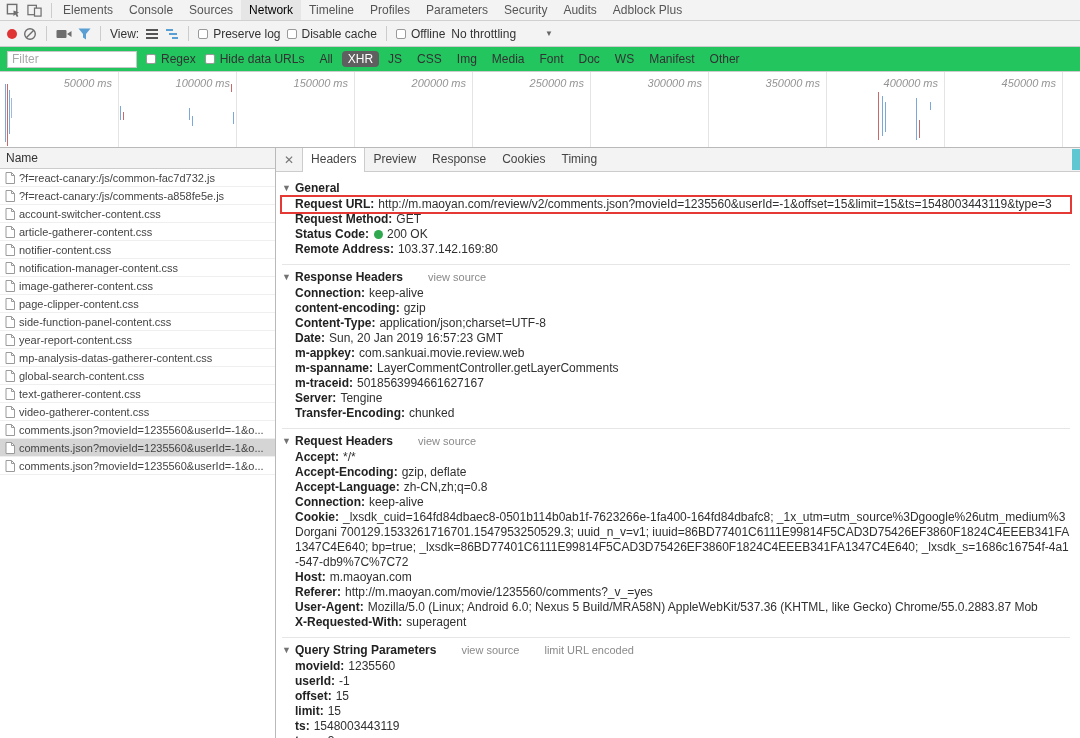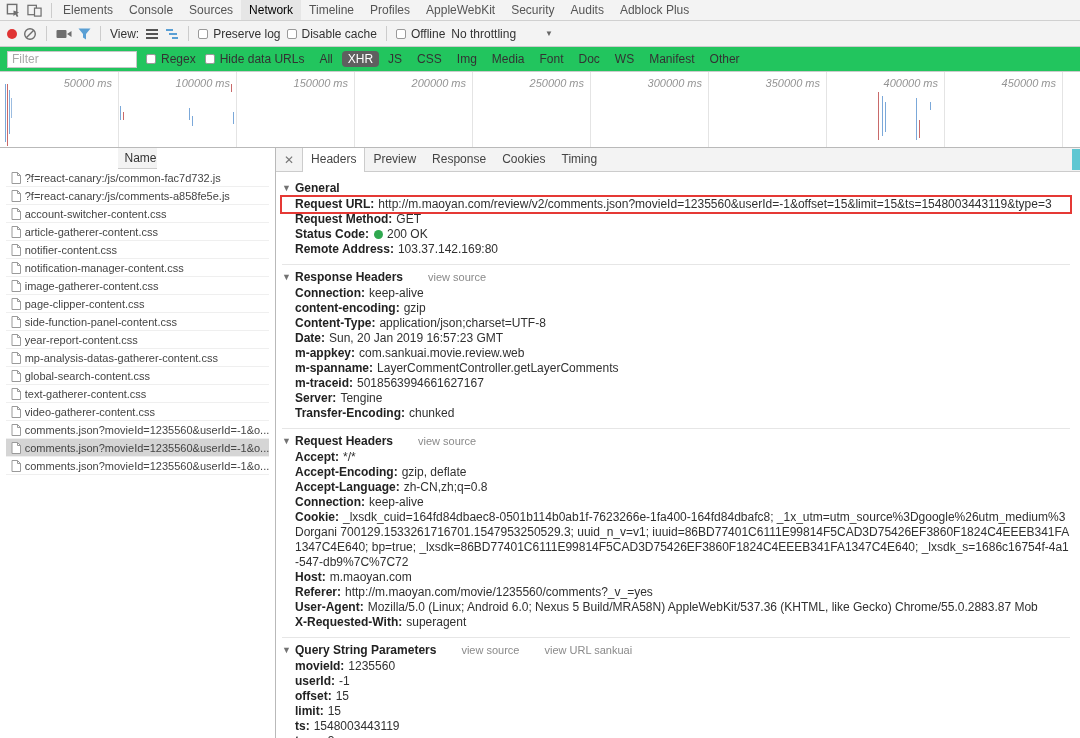--- a/index.html
+++ b/index.html
@@ -42,21 +42,21 @@
   .overview { height:76px; background:#fff; border-bottom:1px solid #b9b9b9;
     position:relative; flex:none; overflow:hidden; }
   .gridline { position:absolute; top:0; bottom:0; width:1px; background:#e4e4e4; }
   .tl-label { position:absolute; top:5px; font-size:11px; color:#949494;
     transform:translateX(-100%); padding-right:6px; white-space:nowrap;font-style:italic; }
   .mark { position:absolute; width:1px; }
 
   
   .main { flex:1; display:flex; min-height:0; }
   .left { width:276px; flex:none; border-right:1px solid #b9b9b9; background:#fff;
-    display:flex; flex-direction:column; overflow:hidden;align-items:center; }
+    display:flex; flex-direction:column; overflow:hidden; }
   .col-head { height:21px; line-height:20px; background:#f3f3f3; border-bottom:1px solid #ccc;
     padding-left:6px; color:#333; flex:none; }
   .req-list { flex:1; overflow:hidden; }
   .req-row { height:18px; display:flex; align-items:center; gap:4px; padding-left:5px;
     font-size:11px; color:#444; border-bottom:1px solid #efefef; white-space:nowrap; overflow:hidden; }
   .req-row.selected { background:#d5d5d5; }
   .req-label { overflow:hidden; text-overflow:ellipsis; }
 
   .right { flex:1; display:flex; flex-direction:column; position:relative; background:#fff; min-width:0; }
   .detail-tabs { height:24px; background:#f3f3f3; border-bottom:1px solid #ccc;
@@ -101,21 +101,21 @@
       </span>
     </div>
     <div class="vdiv"></div>
     <div id="tabs" style="display:flex;align-items:center;height:100%">
         <div class="tab">Elements</div>
         <div class="tab">Console</div>
         <div class="tab">Sources</div>
         <div class="tab active">Network</div>
         <div class="tab">Timeline</div>
         <div class="tab">Profiles</div>
-        <div class="tab">AppleWebKit</div>
+        <div class="tab">Parameters</div>
         <div class="tab">Security</div>
         <div class="tab">Audits</div>
         <div class="tab">Adblock Plus</div>
       </div>
   </div>
 
   <div class="toolbar">
     <span class="rec"></span>
     <span class="icon-btn">
       <svg width="14" height="14" viewBox="0 0 14 14">
@@ -415,21 +415,21 @@
             <div class="kv"><span class="k">Host:</span><span class="v">m.maoyan.com</span></div>
             <div class="kv"><span class="k">Referer:</span><span class="v">http://m.maoyan.com/movie/1235560/comments?_v_=yes</span></div>
             <div class="kv"><span class="k">User-Agent:</span><span class="v">Mozilla/5.0 (Linux; Android 6.0; Nexus 5 Build/MRA58N) AppleWebKit/537.36 (KHTML, like Gecko) Chrome/55.0.2883.87 Mob</span></div>
             <div class="kv"><span class="k">X-Requested-With:</span><span class="v">superagent</span></div>
           </section>
           <section class="section">
             <div class="sec-title">
               <span class="tri">▼</span>
               <span class="sec-name">Query String Parameters</span>
               <span class="sec-link">view source</span>
-              <span class="sec-link">view URL sankuai</span>
+              <span class="sec-link">limit URL encoded</span>
             </div>
             <div class="kv"><span class="k">movieId:</span><span class="v">1235560</span></div>
             <div class="kv"><span class="k">userId:</span><span class="v">-1</span></div>
             <div class="kv"><span class="k">offset:</span><span class="v">15</span></div>
             <div class="kv"><span class="k">limit:</span><span class="v">15</span></div>
             <div class="kv"><span class="k">ts:</span><span class="v">1548003443119</span></div>
             <div class="kv"><span class="k">type:</span><span class="v">3</span></div>
           </section>
         </div>
     </div>

